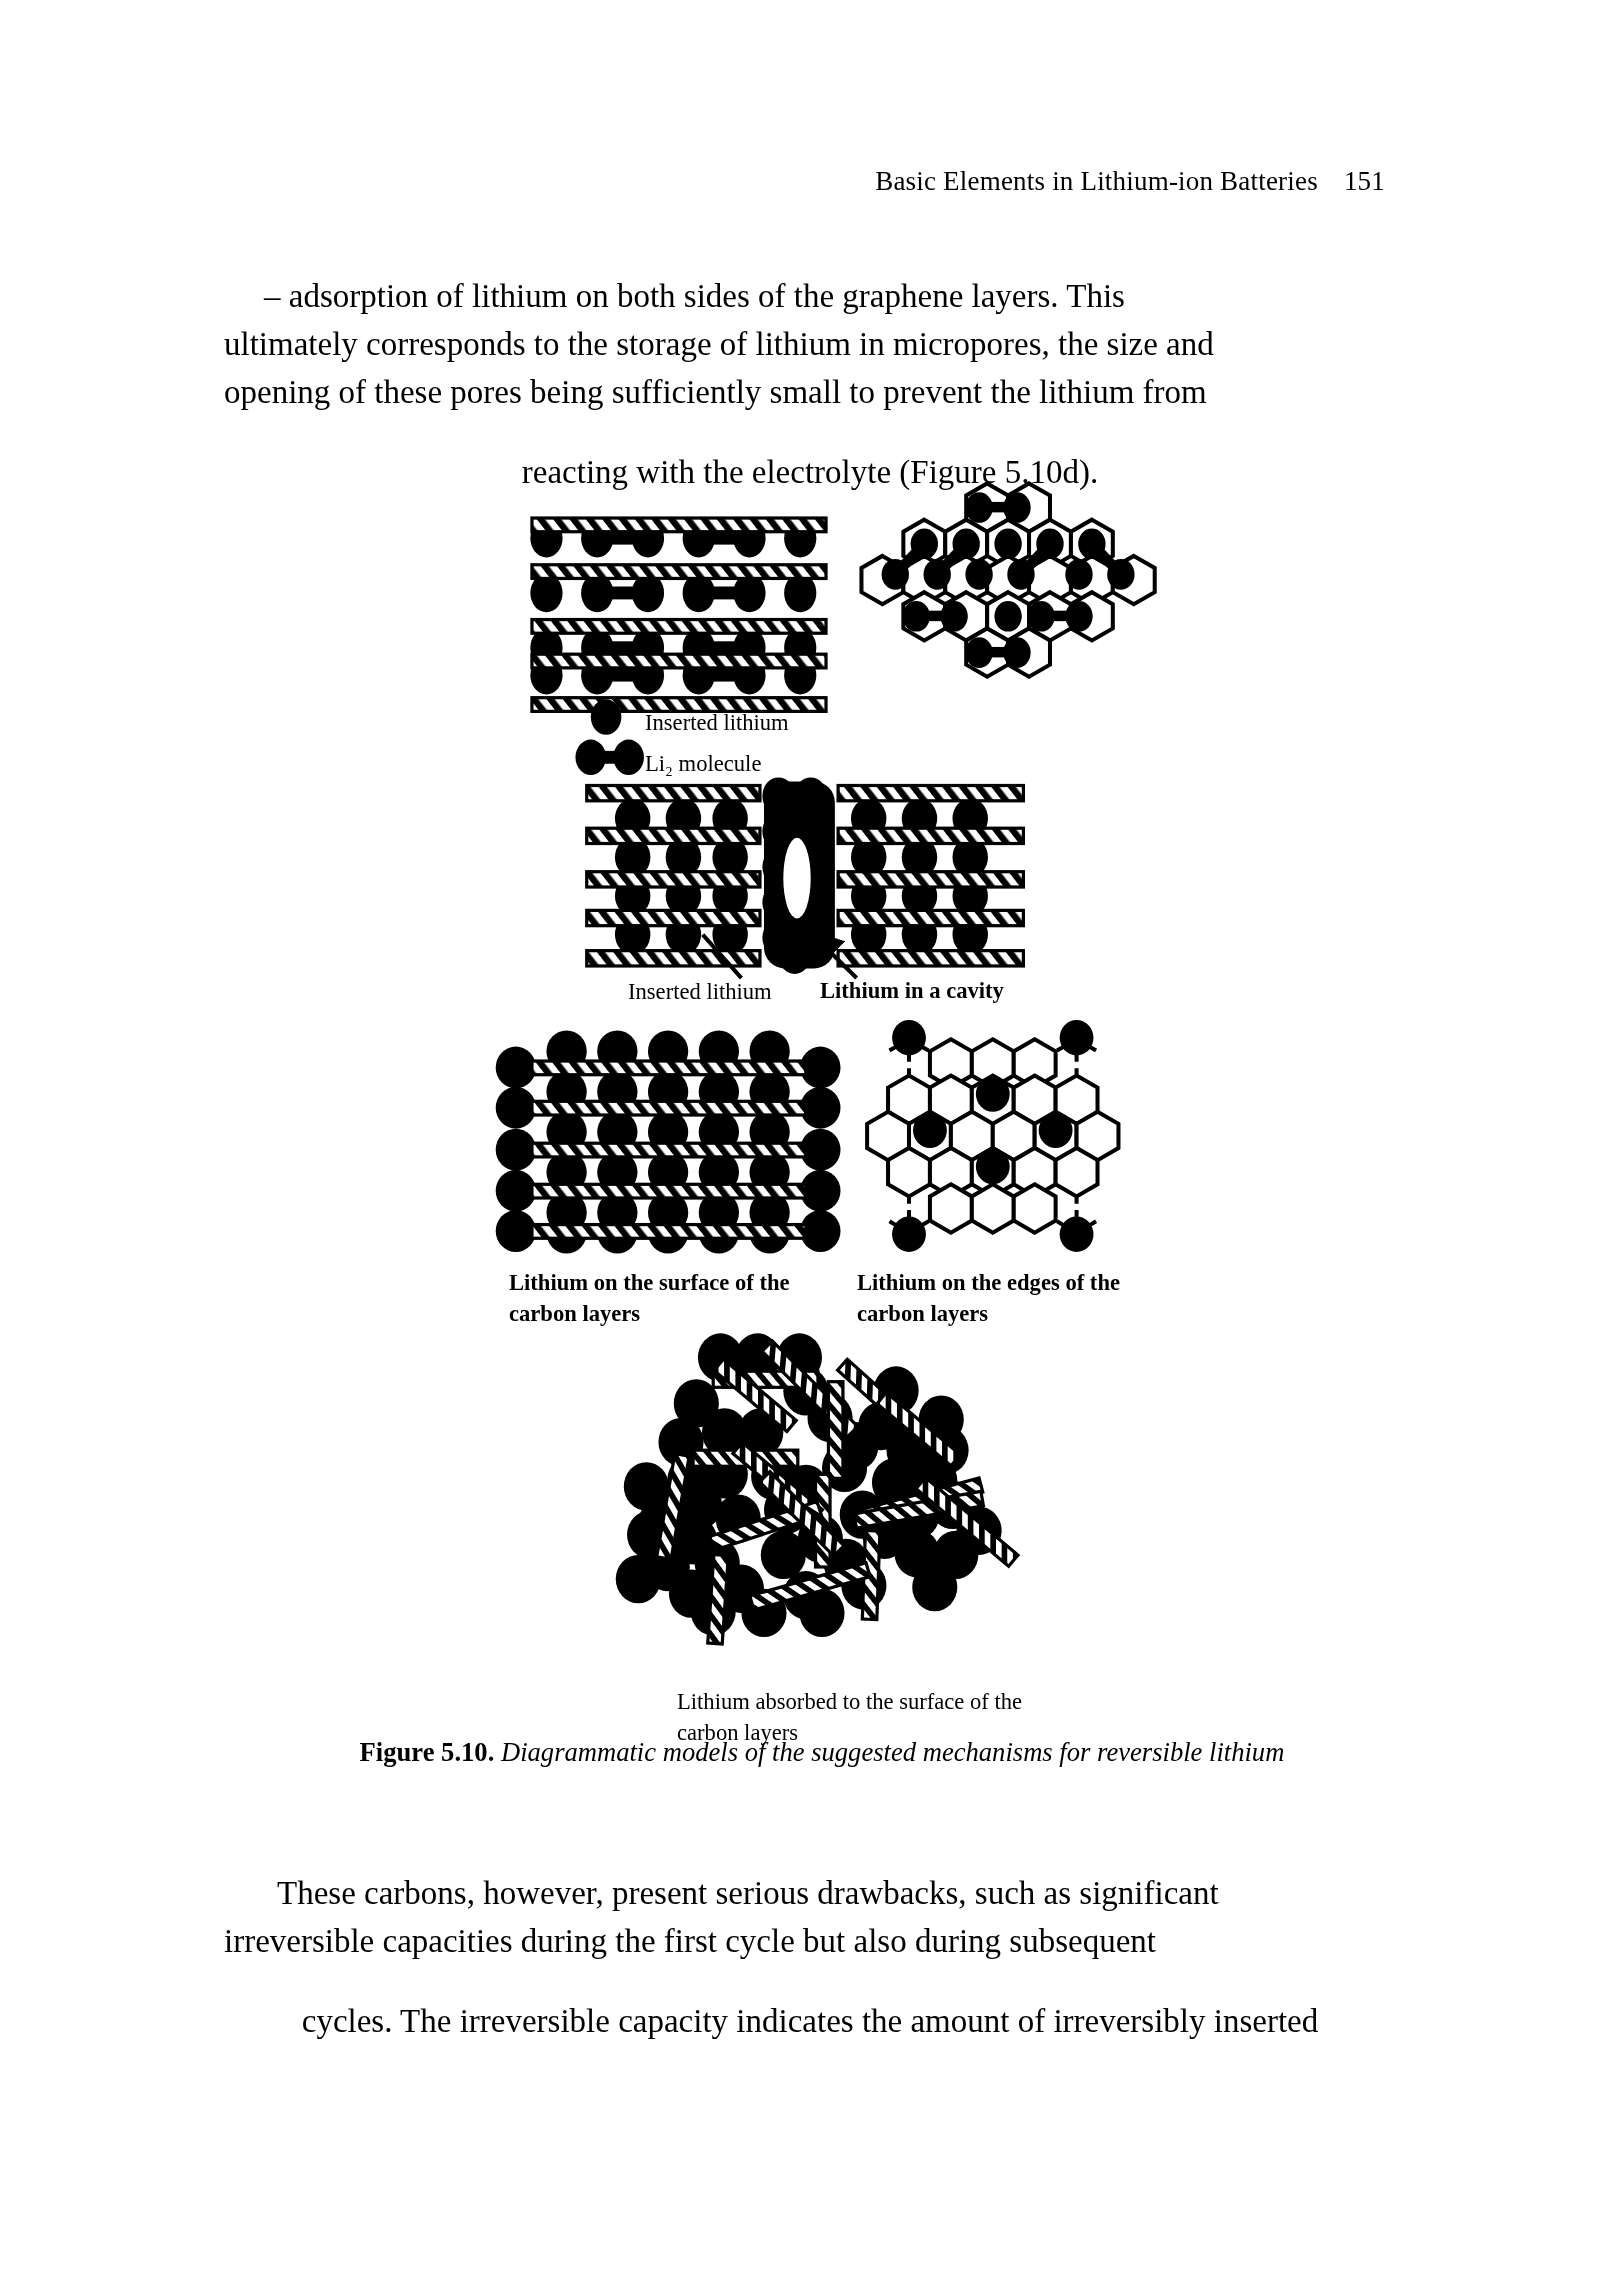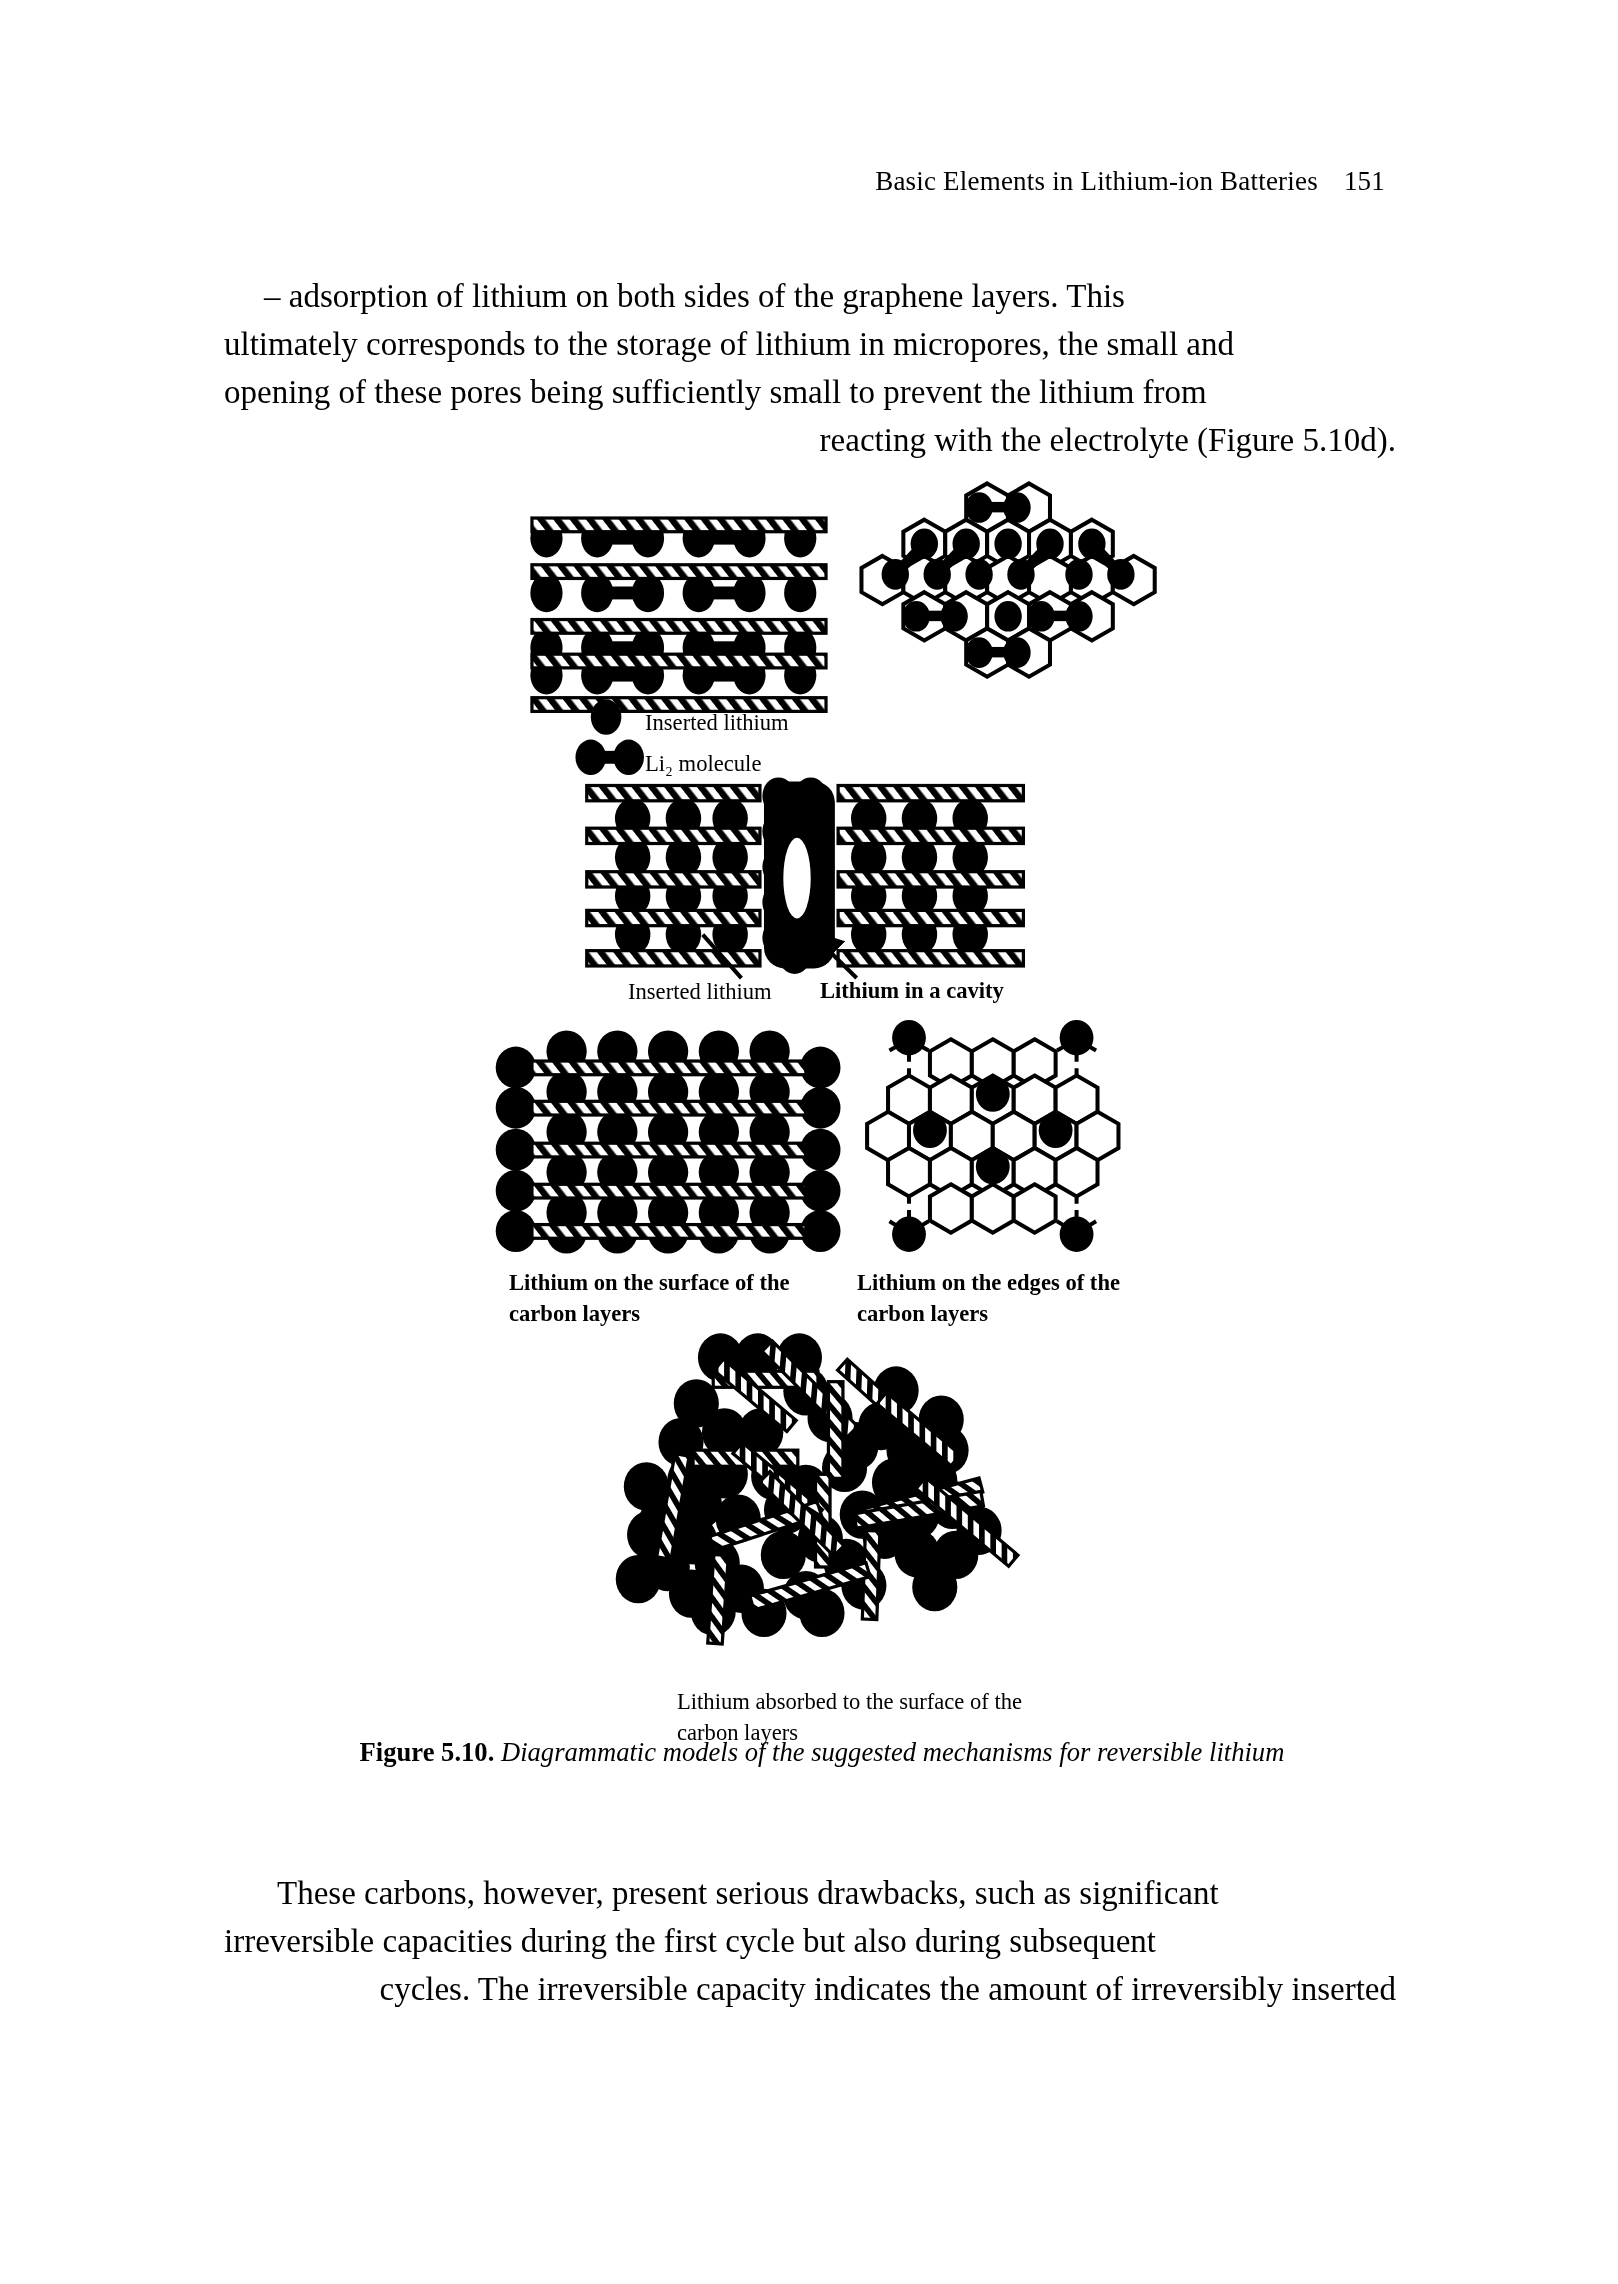--- a/index.html
+++ b/index.html
@@ -24,21 +24,21 @@
   
   .body-col{
     position:absolute; left:224px; width:1172px;
     font-size:33px; line-height:48px;
     text-align:justify; text-justify:inter-word;
   }
   #para-intro{ top:272px; }
   #para-intro .indent{ display:inline-block; width:40px; }
   #para-outro{ top:1869px; }
   #para-outro .indent{ display:inline-block; width:53px; }
-  .lastline{ text-align:right; }
+  .lastline{ text-align:center;margin-top:32px; }
 
   
   .figure{ position:absolute; left:0; top:0; width:1619px; height:2244px; pointer-events:none;}
   .fig-svg{ position:absolute; left:0; top:0; }
 
   
   .lbl{ position:absolute; font-size:22.6px; line-height:31px; white-space:nowrap; }
   .lbl.b{ font-weight:bold; }
 
   #legend-lbl-1{ left:645px; top:707px; }
@@ -61,21 +61,21 @@
 <body>
 
 <div class="page">
 
   <div class="running-head">
     <span>Basic Elements in Lithium-ion Batteries</span><span class="pageno">151</span>
   </div>
 
   <div class="body-col" id="para-intro">
     <div><span class="indent"></span><span>– adsorption of lithium on both sides of the graphene layers. This</span></div>
-    <div>ultimately corresponds to the storage of lithium in micropores, the small and</div>
+    <div>ultimately corresponds to the storage of lithium in micropores, the size and</div>
     <div>opening of these pores being sufficiently small to prevent the lithium from</div>
     <div class="lastline">reacting with the electrolyte (Figure 5.10d).</div>
   </div>
 
   <div class="figure">
 
     <svg class="fig-svg" width="1619" height="2284" viewBox="0 0 2009 2835" aria-hidden="true">
       <defs>
 
         <pattern id="hatch" width="16" height="16" patternUnits="userSpaceOnUse" patternTransform="rotate(-38)">

